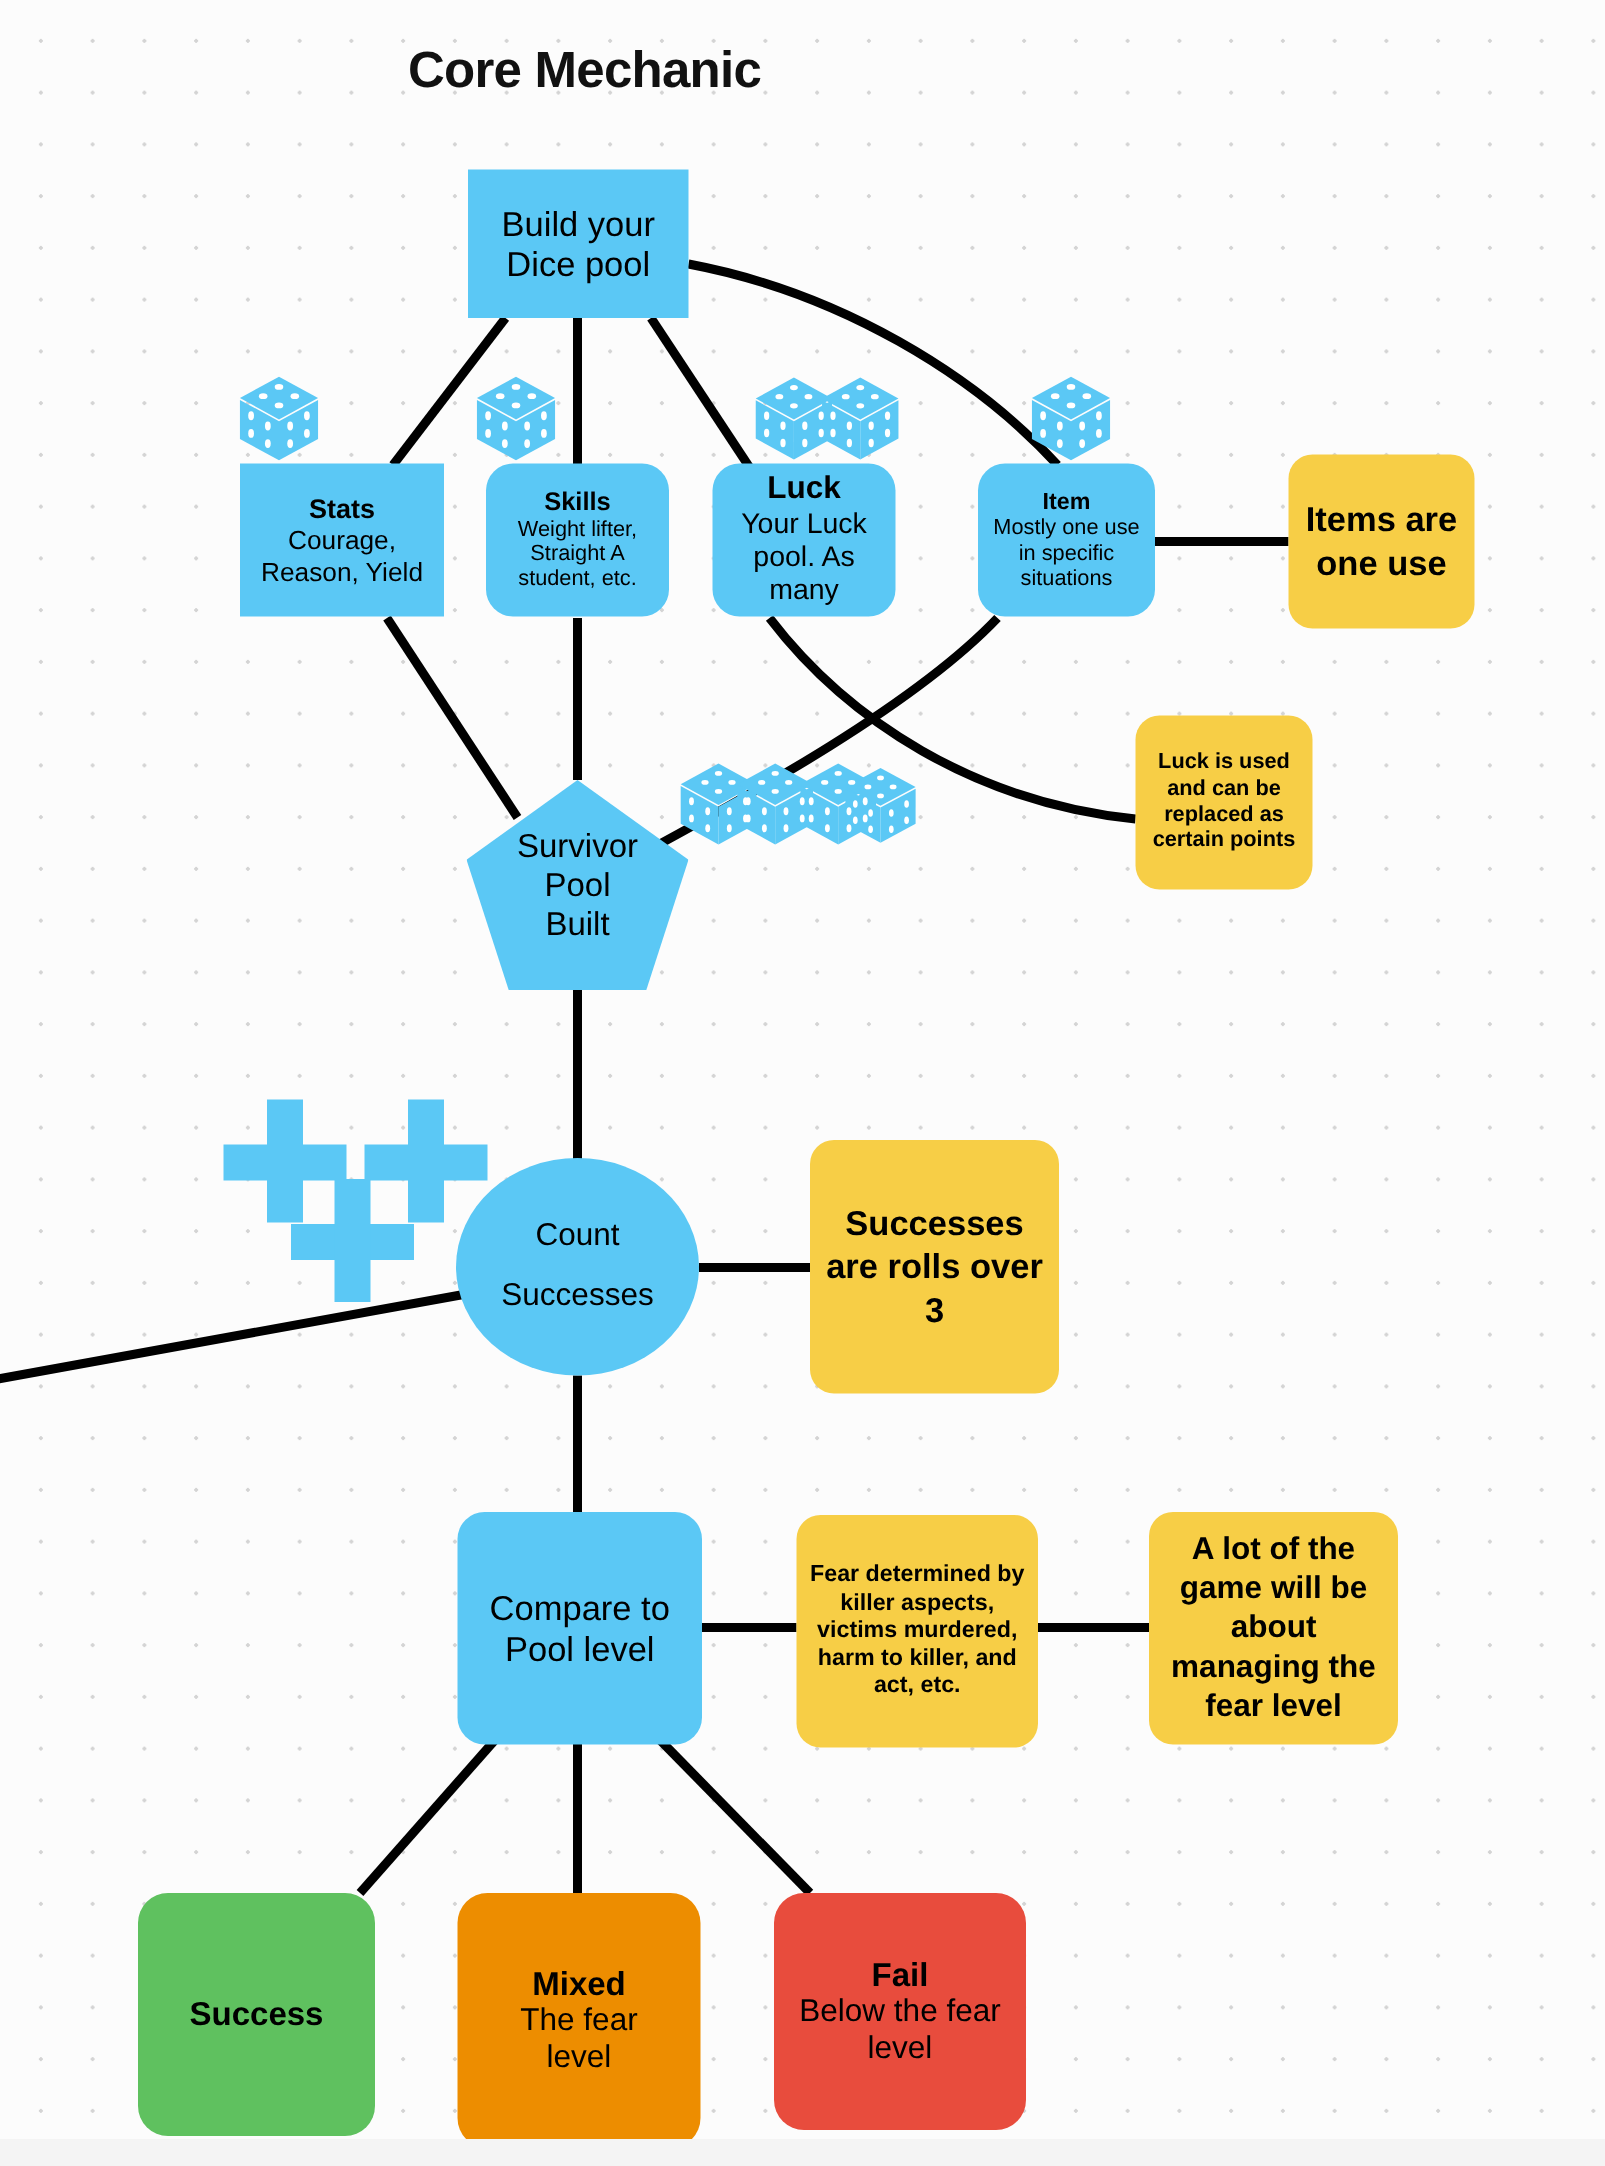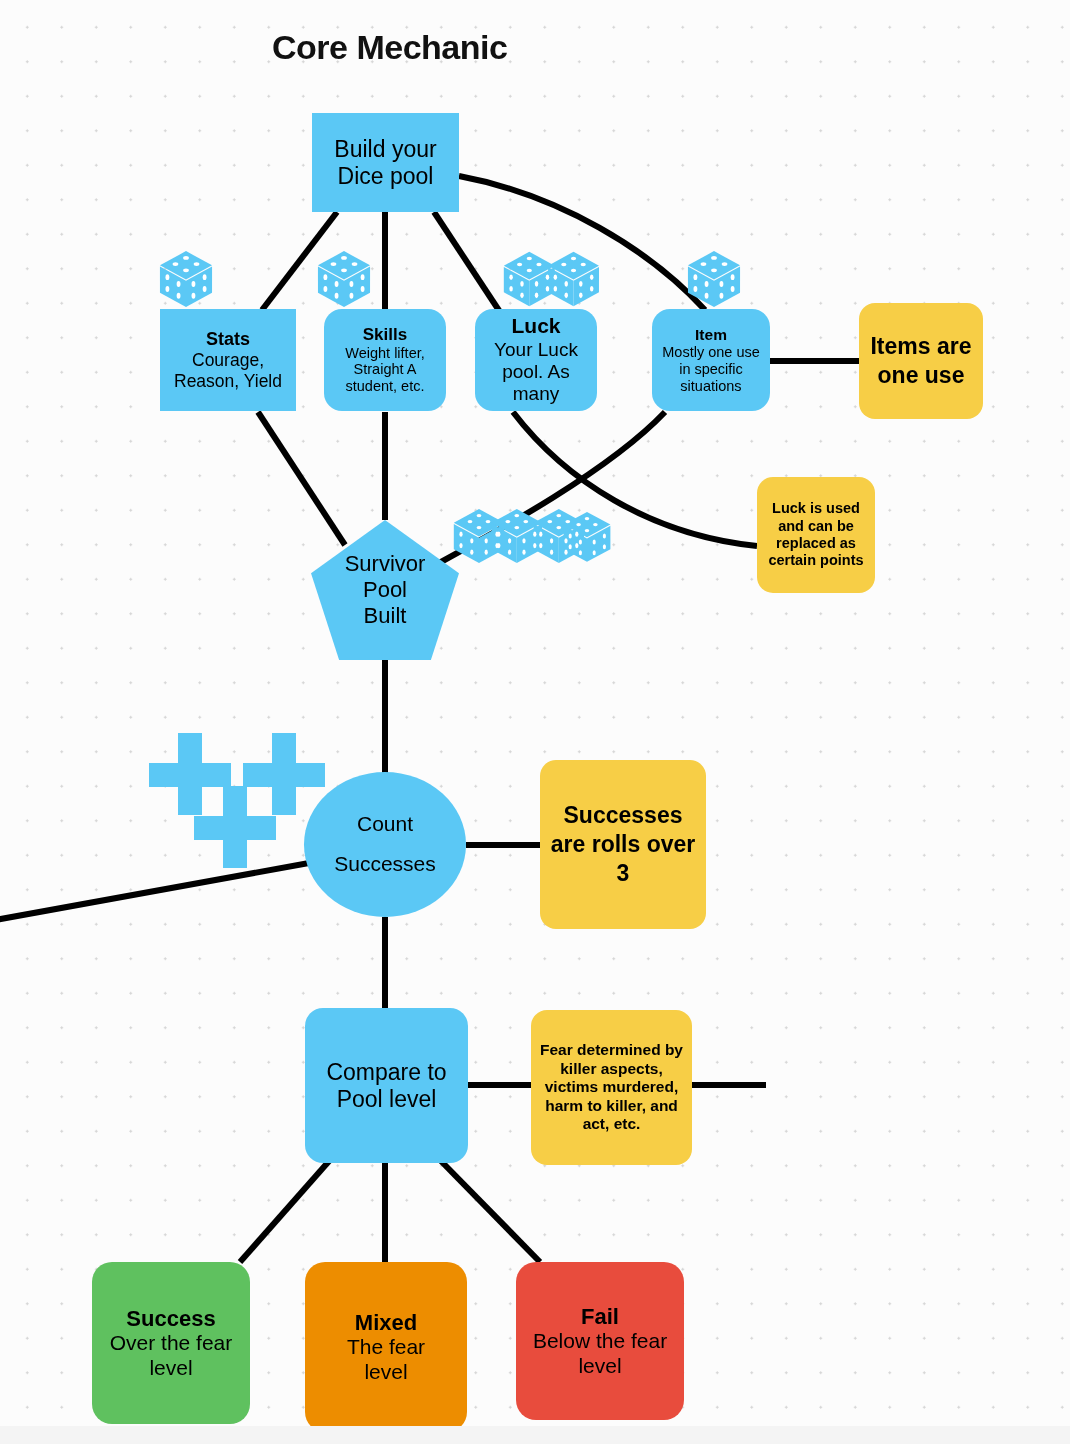--- a/index.html
+++ b/index.html
@@ -353,24 +353,26 @@
 
   <div class="node blue r18" style="left:305px;top:1008px;width:163px;height:155px;font-size:23px;">
     <span class="bd">Compare to</span>
     <span class="bd">Pool level</span>
   </div>
 
   <div class="node yellow r16 note-sm" style="left:531px;top:1010px;width:161px;height:155px;font-size:15.5px;">
     <span>Fear determined by killer aspects, victims murdered, harm to killer, and act, etc.</span>
   </div>
 
+  <div class="node yellow r16 note-md" style="left:766px;top:1008px;width:166px;height:155px;">
+    <span>A lot of the game will be about managing the fear level</span>
+  </div>
 
   <div class="node green r20" style="left:92px;top:1262px;width:158px;height:162px;font-size:21px;">
     <span class="hd" style="font-size:22px">Success</span>
-    <span class="bd" style="padding:0 14px">Over the fear level</span>
   </div>
 
   <div class="node orange r20" style="left:305px;top:1262px;width:162px;height:170px;font-size:21px;">
     <span class="hd" style="font-size:22px">Mixed</span>
     <span class="bd" style="padding:0 20px">The fear level</span>
   </div>
 
   <div class="node red r20" style="left:516px;top:1262px;width:168px;height:158px;font-size:21px;">
     <span class="hd" style="font-size:22px">Fail</span>
     <span class="bd" style="padding:0 12px">Below the fear level</span>

